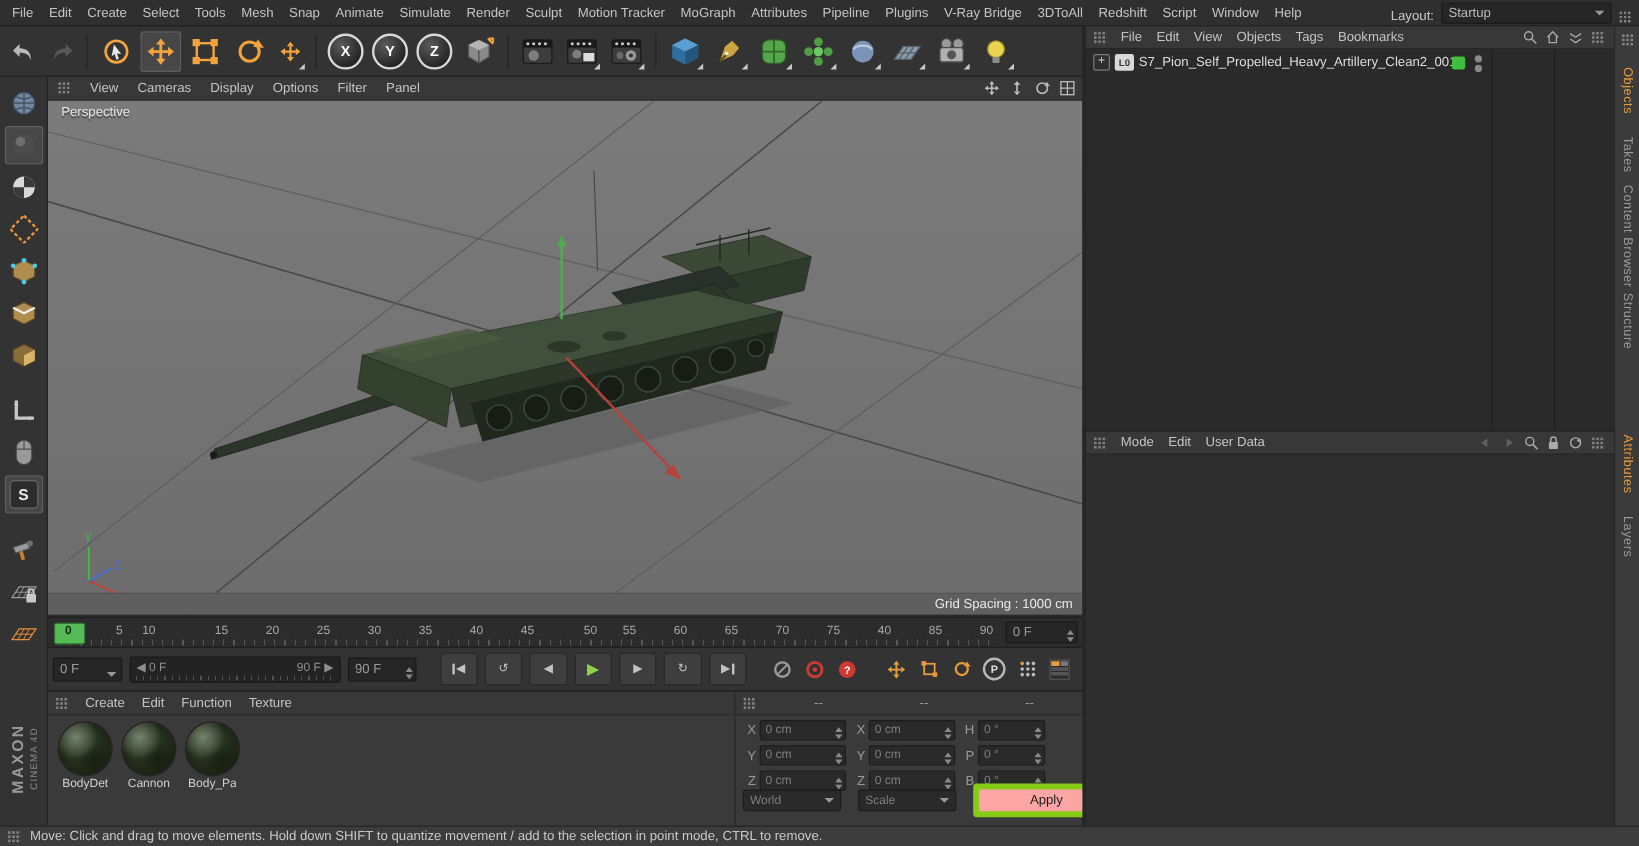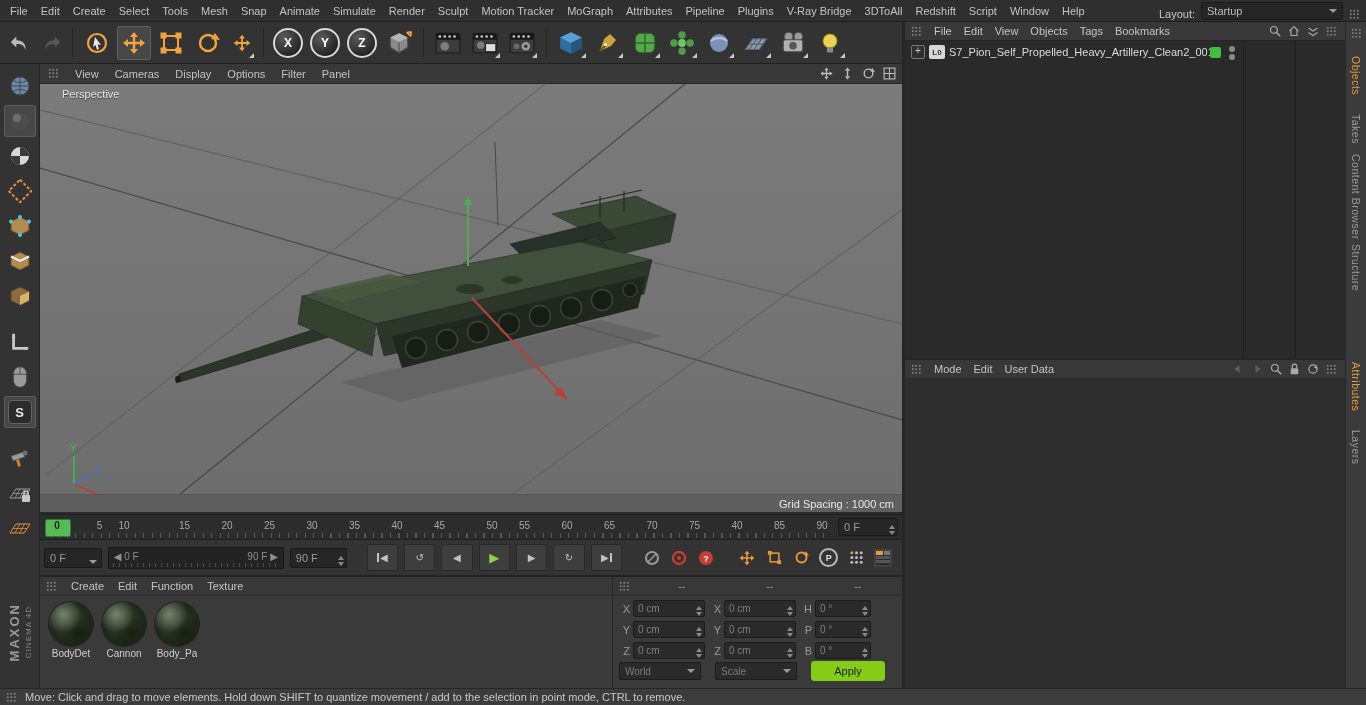--- a/index.html
+++ b/index.html
@@ -21,21 +21,21 @@
   .corner{position:absolute;right:2px;bottom:2px;width:0;height:0;border-left:5px solid transparent;border-bottom:5px solid #c8c8c8;}
   
   .left-tools{left:0;top:64px;width:40px;height:512px;background:#333;border-right:1px solid #232323;display:flex;flex-direction:column;align-items:center;padding-top:6px;gap:3px;box-sizing:border-box;}
   .lbtn{position:relative;width:32px;height:32px;border-radius:3px;display:flex;align-items:center;justify-content:center;flex:none;}
   .lbtn.pressed{background:#474747;box-shadow:inset 0 0 0 1px #5e5e5e;}
   .lgap{height:8px;flex:none;}
   
   .vp-menu{left:40px;top:64px;width:862px;height:20px;background:#383838;border-bottom:1px solid #262626;display:flex;align-items:center;gap:16px;padding-left:8px;box-sizing:border-box;color:#bbb;}
   .vp-nav{margin-left:auto;display:flex;align-items:center;gap:8px;padding-right:6px;}
   .vp-canvas{left:40px;top:84px;width:862px;height:428px;background:linear-gradient(#7b7b7b,#6d6d6d);overflow:hidden;}
-  .vp-label{position:absolute;left:22px;top:4px;color:#e6e6e6;text-shadow:0 1px 1px rgba(0,0,0,.5);}
+  .vp-label{position:absolute;left:11px;top:4px;color:#e6e6e6;text-shadow:0 1px 1px rgba(0,0,0,.5);}
   .vp-bottom{position:absolute;left:0;bottom:0;width:100%;height:18px;background:#5f5f5f;border-top:1px solid #555;display:flex;align-items:center;justify-content:flex-end;padding-right:8px;box-sizing:border-box;color:#e8e8e8;}
   .grip{width:11px;height:11px;background-image:radial-gradient(#808080 1px,transparent 1.1px);background-size:3.5px 3.5px;flex:none;}
   
   .ruler{left:40px;top:514px;width:862px;height:26px;background:#2c2c2c;border-top:1px solid #1e1e1e;border-bottom:1px solid #1e1e1e;box-sizing:border-box;}
   .ticks{position:absolute;left:0;top:0;width:795px;height:24px;}
   .ticks::after{content:"";position:absolute;left:10px;bottom:1px;width:780px;height:5px;background:repeating-linear-gradient(90deg,#575757 0 1px,transparent 1px 8.5px);}
   .tick{position:absolute;top:5px;transform:translateX(-50%);color:#a8a8a8;font-size:10px;z-index:2;}
   .tick.current{color:#132613;font-weight:bold;}
   .fmarker{position:absolute;left:5px;top:4px;width:24px;height:16px;background:#56bb56;border:1px solid #2f7a2f;border-radius:2px;z-index:1;}
   .rfield{position:absolute;right:4px;top:3px;width:60px;height:18px;background:#262626;border:1px solid #191919;border-radius:2px;color:#999;display:flex;align-items:center;padding-left:5px;box-sizing:border-box;}
@@ -69,21 +69,21 @@
   .mlabel{color:#d0d0d0;font-size:10px;max-width:48px;overflow:hidden;white-space:nowrap;}
   
   .coords{left:612px;top:576px;width:290px;height:112px;background:#3a3a3a;border-left:1px solid #282828;border-top:1px solid #232323;box-sizing:border-box;}
   .chead{height:18px;background:#383838;border-bottom:1px solid #2c2c2c;display:flex;align-items:center;padding-left:6px;color:#999;}
   .chead .h{width:90px;text-align:center;}
   .cgrid{position:absolute;left:6px;top:22px;display:grid;grid-template-columns:11px 72px 13px 72px 13px 56px;grid-auto-rows:19px;gap:2px 3px;align-items:center;}
   .clab{color:#9a9a9a;text-align:right;}
   .cfield{position:relative;height:17px;background:#2a2a2a;border:1px solid #1c1c1c;border-radius:2px;color:#7f7f7f;display:flex;align-items:center;padding-left:4px;box-sizing:border-box;font-size:10px;text-align:center;}
   .cbot{position:absolute;left:6px;bottom:7px;display:flex;gap:14px;align-items:center;}
   .csel{position:relative;width:82px;height:18px;background:#2a2a2a;border:1px solid #1c1c1c;border-radius:2px;color:#7f7f7f;display:flex;align-items:center;justify-content:space-between;padding:0 5px;box-sizing:border-box;font-size:10px;}
-  .apply{width:72px;height:18px;background:#84cc16;border:1px solid #84cc16;border-radius:3px;color:#1d1d1d;display:flex;align-items:center;justify-content:center;font-size:11px;}
+  .apply{width:72px;height:18px;background:#fca5a5;border:5px solid #84cc16;border-radius:3px;color:#1d1d1d;display:flex;align-items:center;justify-content:center;font-size:11px;padding-left:20px;}
   
   .splitv{left:902px;top:22px;width:3px;height:666px;background:#262626;}
   .om{left:905px;top:22px;width:440px;height:336px;background:#2a2a2a;box-sizing:border-box;}
   .pmenu{height:18px;background:#383838;border-bottom:1px solid #262626;display:flex;align-items:center;gap:12px;padding-left:6px;color:#bbb;}
   .pmenu .icons{margin-left:auto;display:flex;gap:7px;padding-right:8px;align-items:center;}
   .om-row{display:flex;align-items:center;gap:4px;padding:4px 0 0 6px;position:relative;}
   .expander{width:12px;height:12px;border:1px solid #7a7a7a;border-radius:2px;color:#ccc;font-size:10px;line-height:10px;text-align:center;background:#2f2f2f;}
   .oicon{width:16px;height:14px;background:#d8d8d8;border-radius:2px;color:#333;font-size:8px;font-weight:bold;display:flex;align-items:center;justify-content:center;}
   .oname{color:#dcdcdc;white-space:nowrap;}
   .chip{position:absolute;left:305px;top:6px;width:11px;height:11px;background:#3fbf3f;border-radius:2px;}

